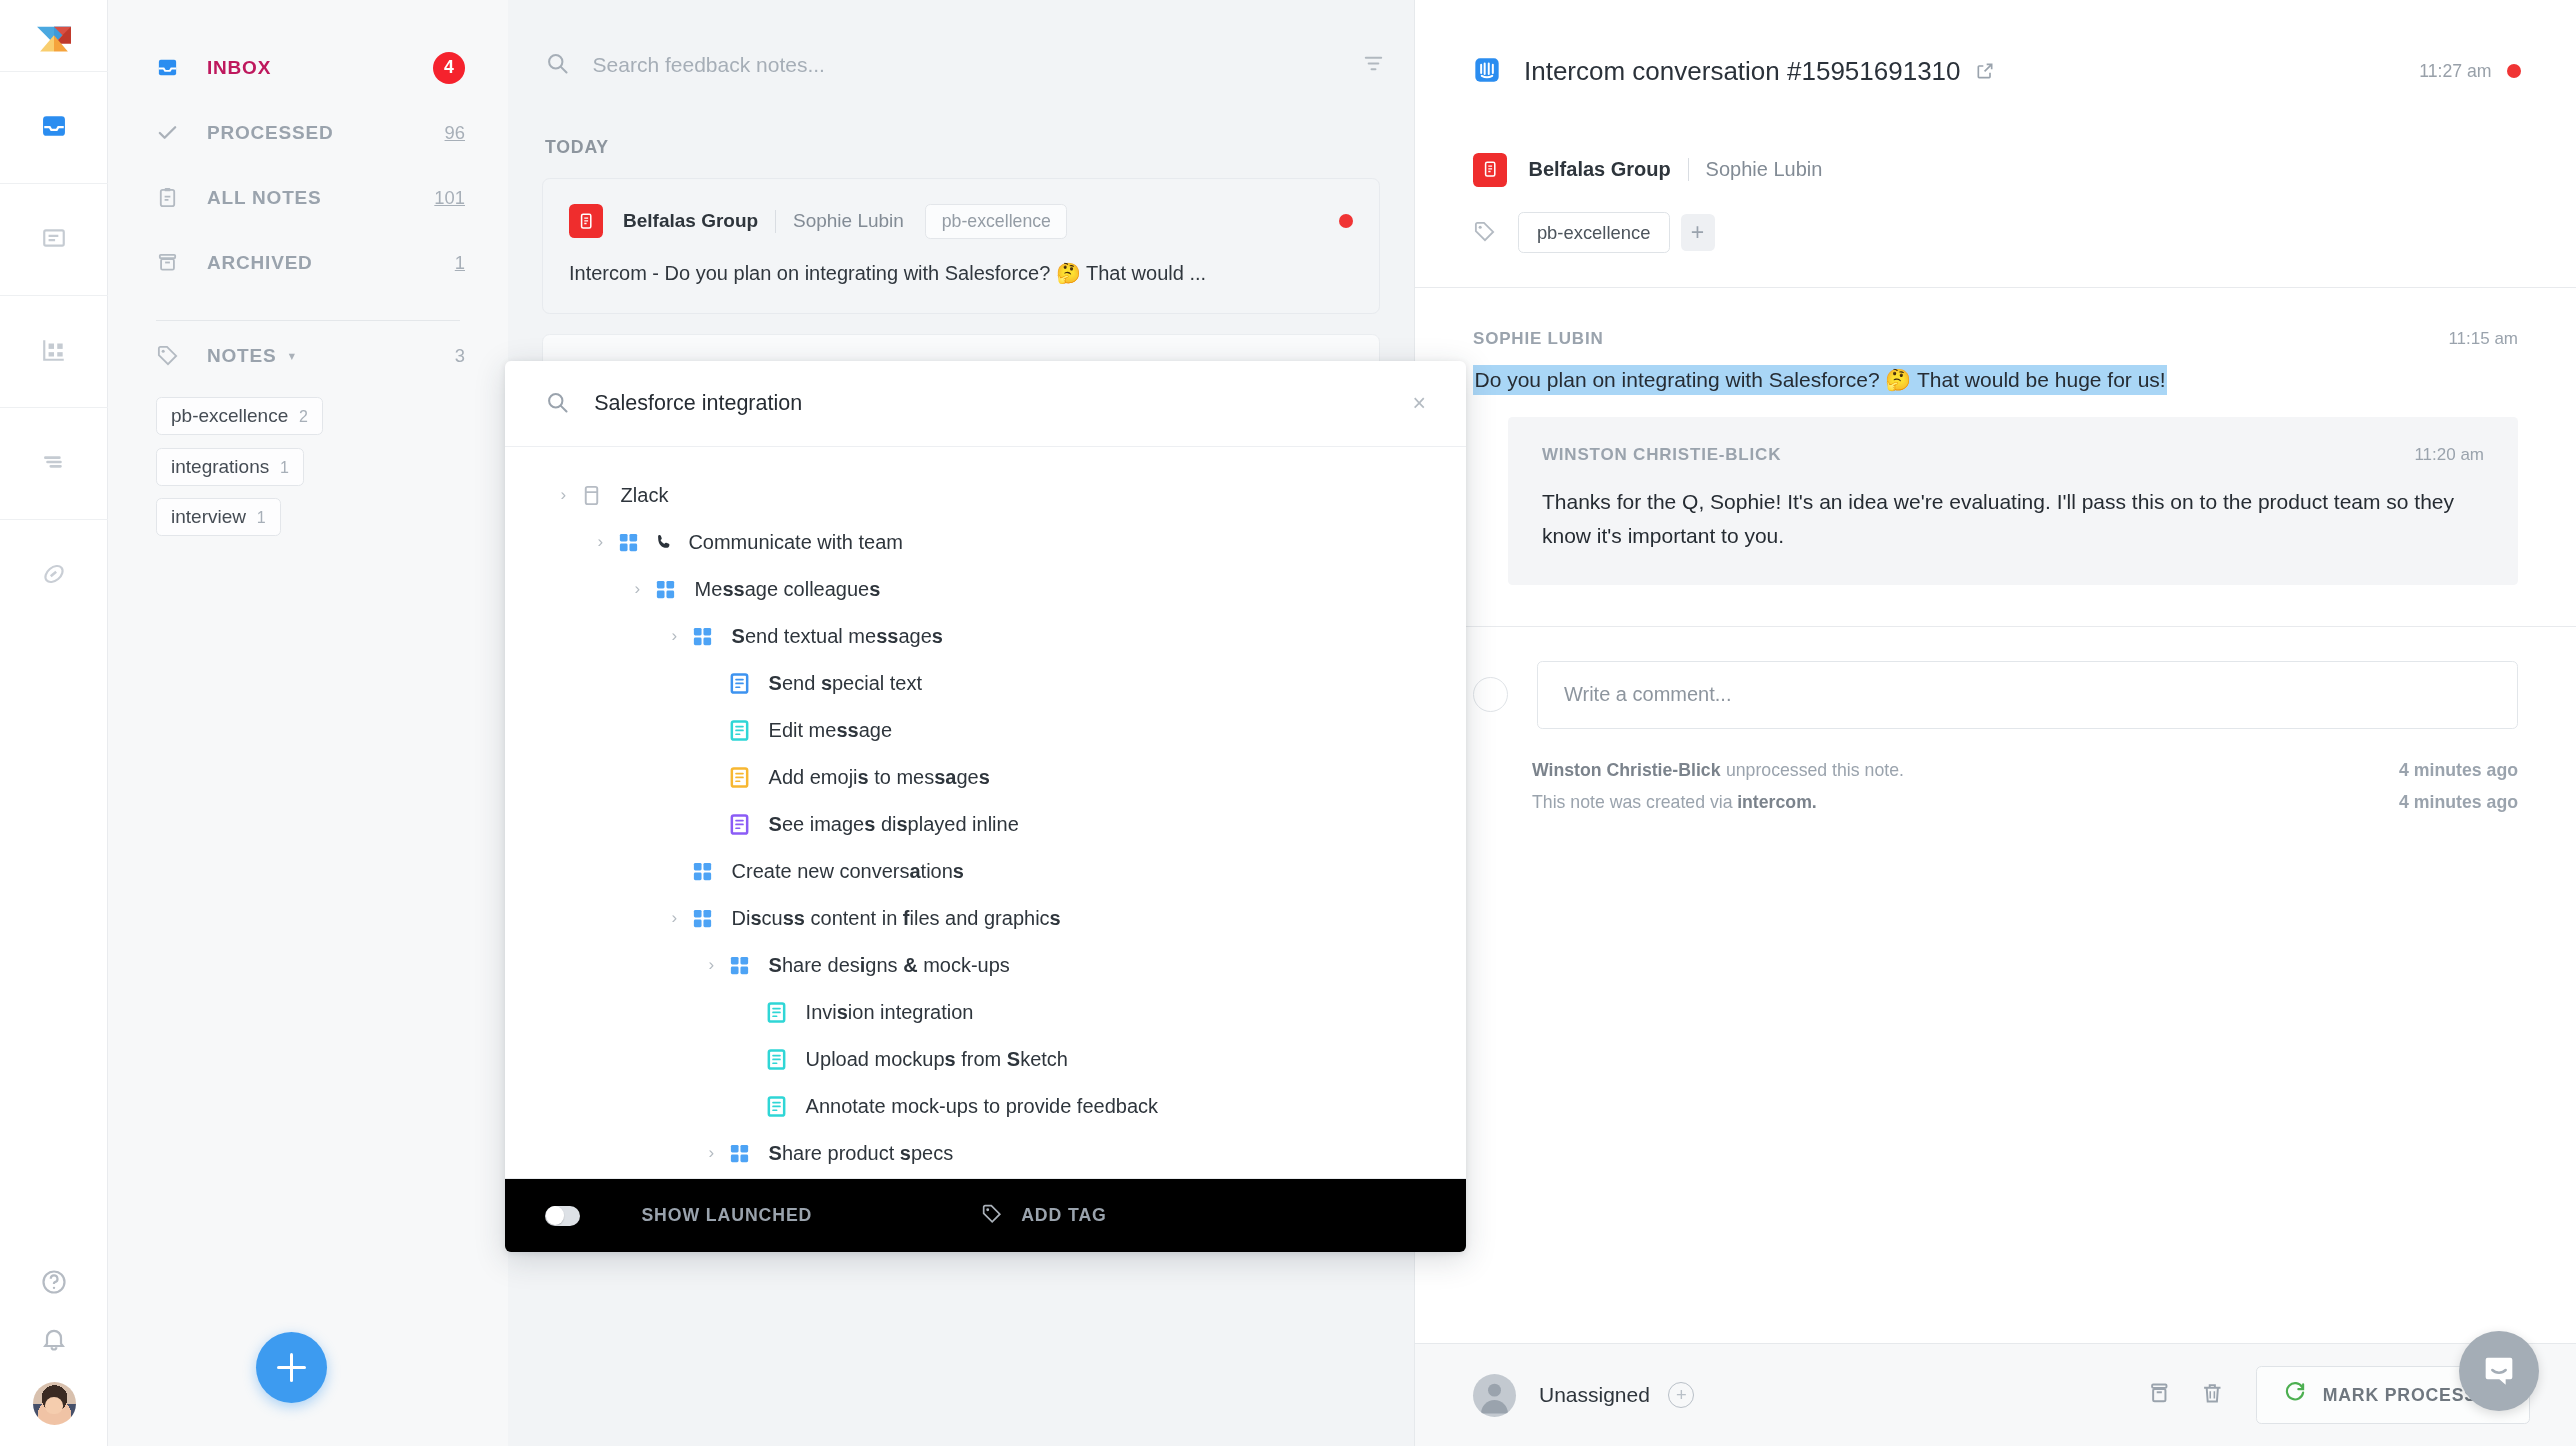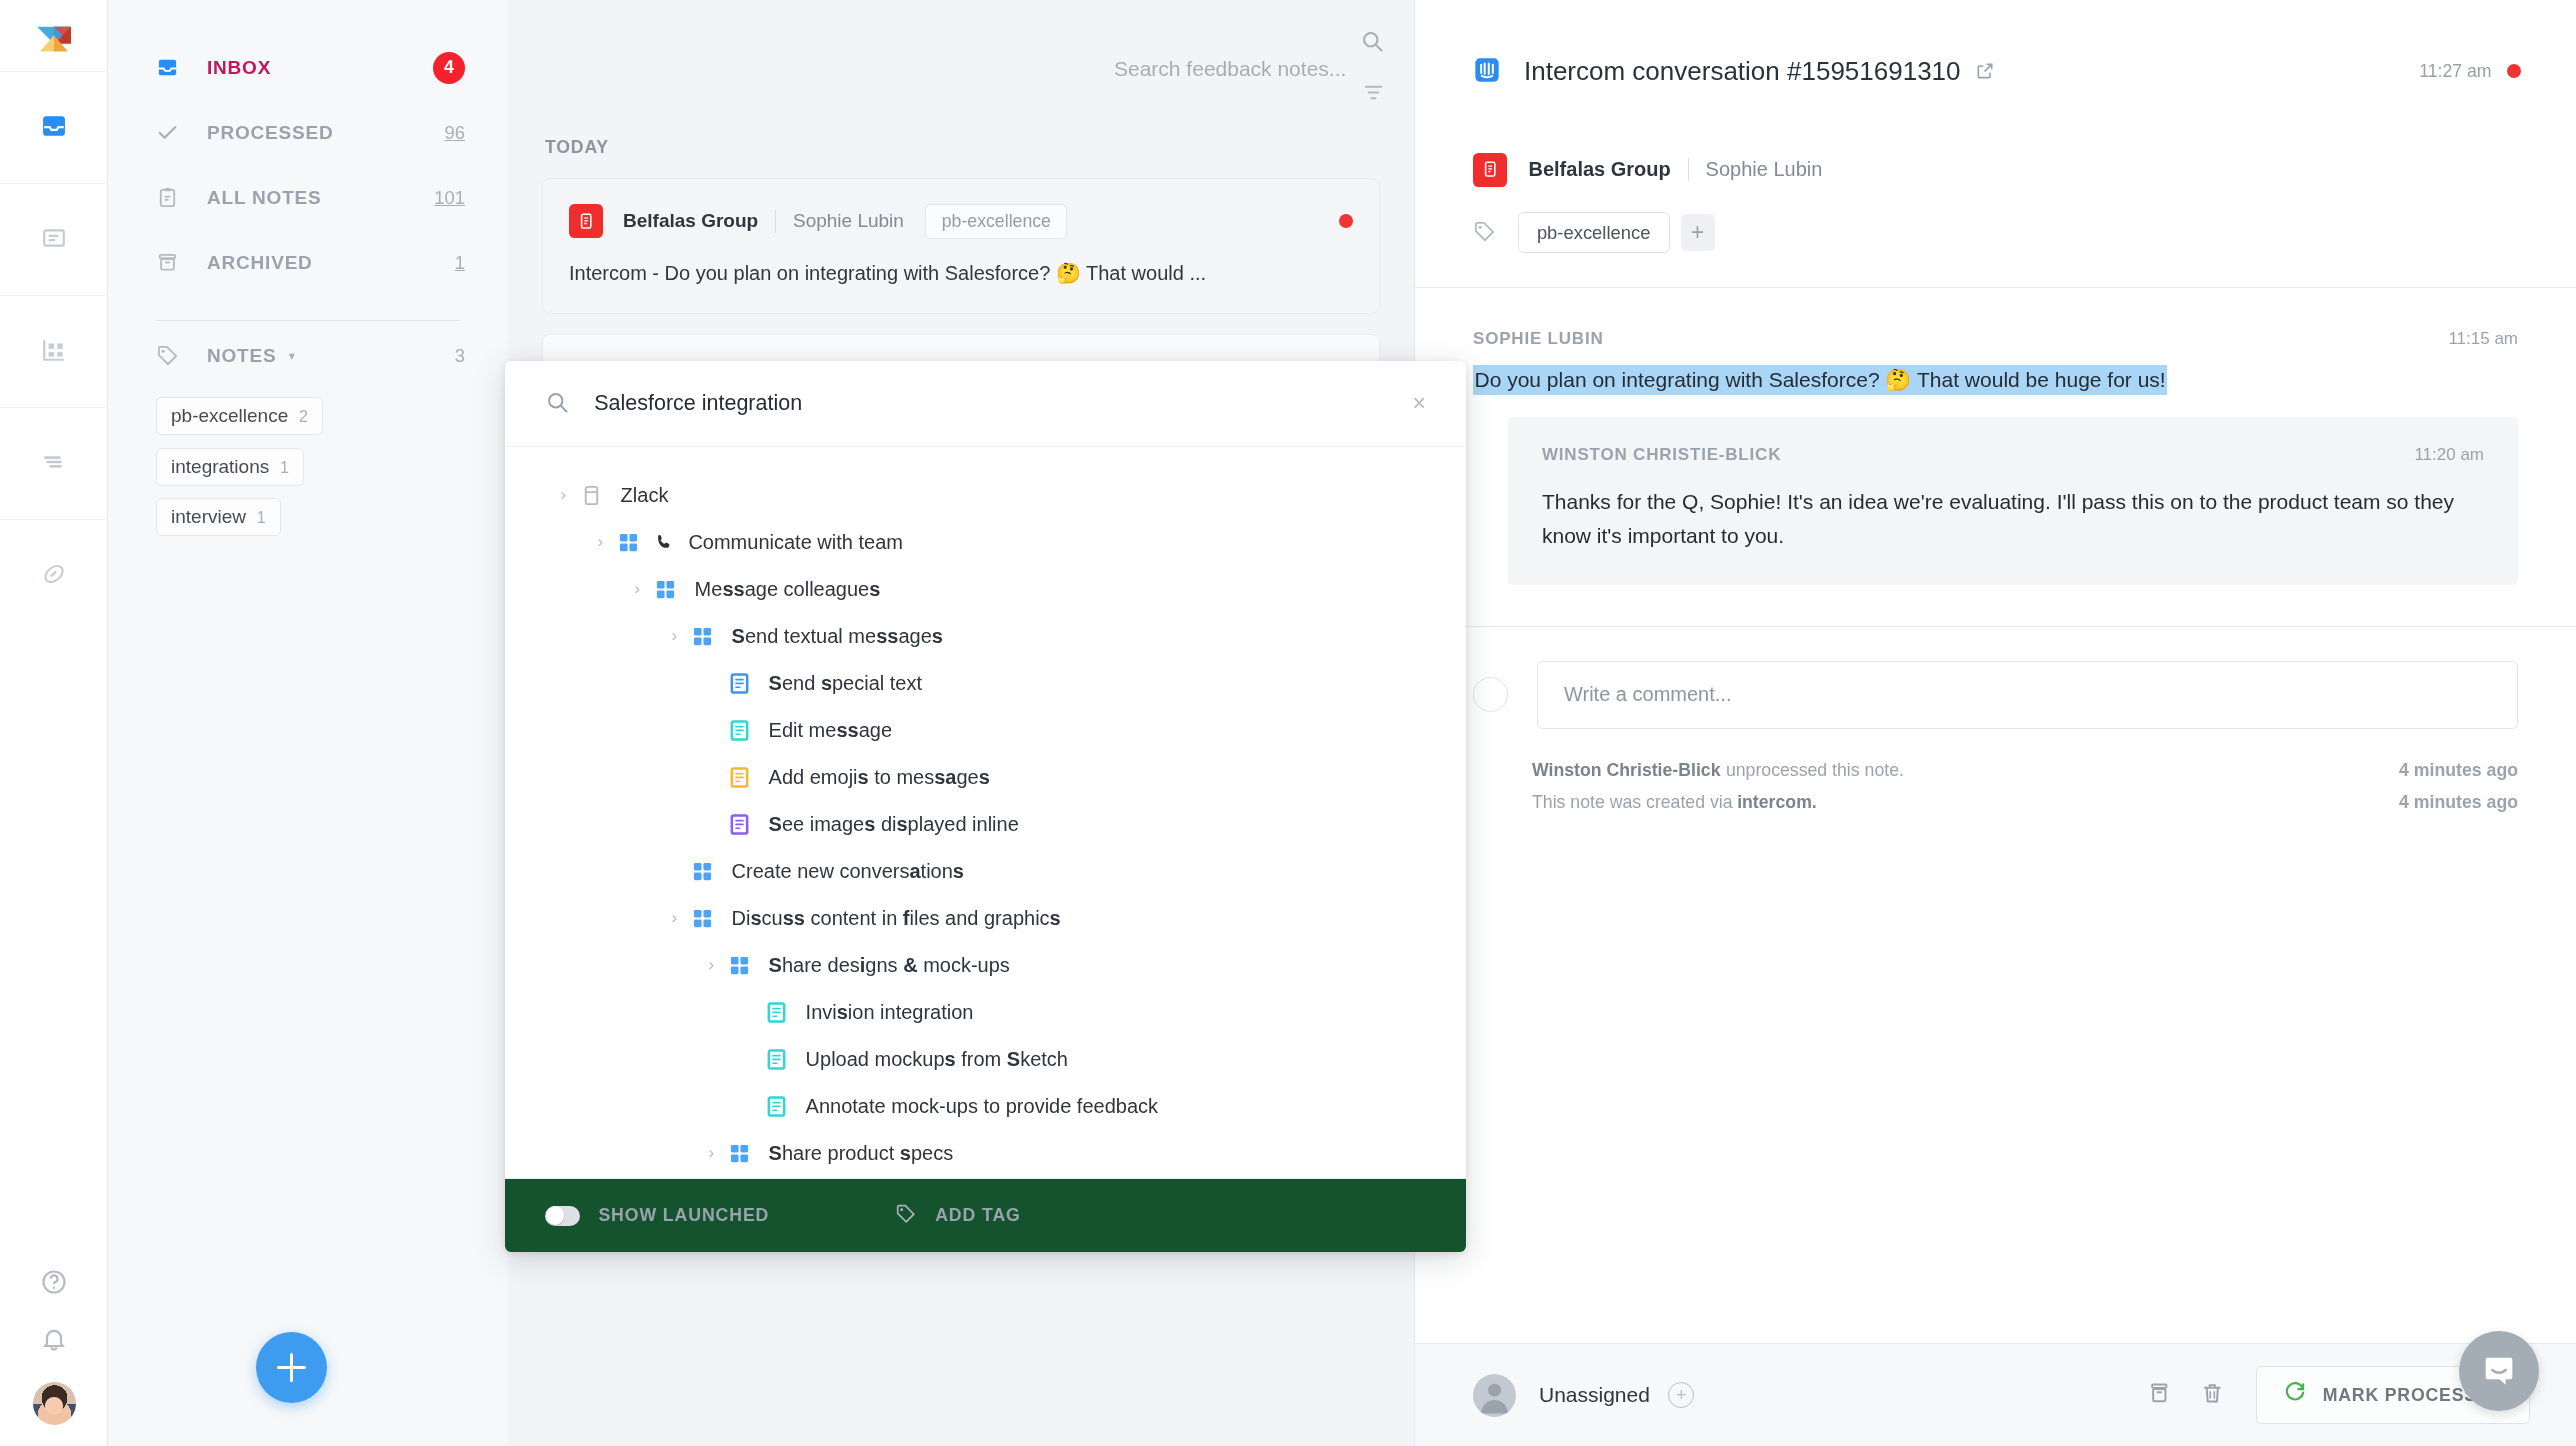--- a/index.html
+++ b/index.html
@@ -81,21 +81,21 @@
   }
   .fab::before, .fab::after { content:""; position:absolute; background:#fff; border-radius:1.5px; }
   .fab::before { width: 29px; height: 3.8px; }
   .fab::after { width: 3.8px; height: 29px; }
 
   
   .notelist {
     width: 907px; height: 1446px; background: #f2f4f6; flex: none;
     position: relative; border-right: 0.8px solid #e6e9ec;
   }
-  .search-row { height: 71px; display: flex; align-items: flex-end; padding: 0 29px 0 37px; margin-top: 29px; flex-direction: column; }
+  .search-row { height: 71px; display: flex; align-items: center; padding: 0 29px 0 37px; margin-top: 29px; }
   .search-inp {
     flex: 1; border: none; background: transparent; outline: none; font-size: 21px;
     color: #9aa3ad; font-family: "Liberation Sans", sans-serif; padding-left: 23px;
   }
   .search-inp::placeholder { color: #a6aeb7; }
   .daylabel { font-size: 17.7px; letter-spacing: 0.8px; font-weight: 700; color: #8d959e; padding: 37px 0 0 37px; }
   .note-card {
     margin: 20px 34px 0 34px; background: #f7f8f9; border: 0.8px solid #e7eaee;
     border-radius: 7.7px; padding: 24.6px 26px 26px 26px; cursor: pointer;
   }
@@ -214,22 +214,22 @@
   .modal-close { font-size: 23px; color: #b4bbc2; cursor: pointer; padding: 0 6.1px; }
   .tree { flex: 1; padding: 24.6px 0 0 0; overflow: hidden; }
   .tree-row { height: 47px; display: flex; align-items: center; cursor: pointer; }
   .chev { width: 24.6px; flex: none; display: flex; align-items: center; justify-content: center; color: #b3bac1; font-size: 17px; }
   .chev.empty { visibility: hidden; }
   .t-icon { width: 31px; flex: none; display: flex; align-items: center; justify-content: center; }
   .t-label { font-size: 20px; color: #2e353c; margin-left: 14px; white-space: nowrap; }
   .t-label b { font-weight: 700; }
   .phone-ico { margin-left: 10.8px; display: flex; align-items: center; }
   .modal-foot {
-    height: 74px; background: #14532d; border-top: 0.8px solid #e9ecef;
-    display: flex; align-items: center; padding: 0 40px; flex: none;
+    height: 74px; background: #000000; border-top: 0.8px solid #e9ecef;
+    display: flex; align-items: center; padding: 0 40px; flex: none; gap: 43px;
   }
   .toggle { width: 35px; height: 20px; border-radius: 10px; background: #dde1e6; position: relative; flex: none; cursor: pointer; }
   .toggle::after { content:""; position:absolute; left: 0.8px; top: 0.8px; width: 18.4px; height: 18.4px; border-radius: 50%; background:#fff; box-shadow: 0 0.8px 1.5px rgba(0,0,0,.2); }
   .foot-lbl { font-size: 17.7px; font-weight: 700; letter-spacing: 0.9px; color: #9aa3ad; margin-left: 18.4px; }
   .foot-addtag { display: flex; align-items: center; margin-left: 126px; cursor: pointer; }
 </style>
 </head>
 <body>
 
 <div class="app">

